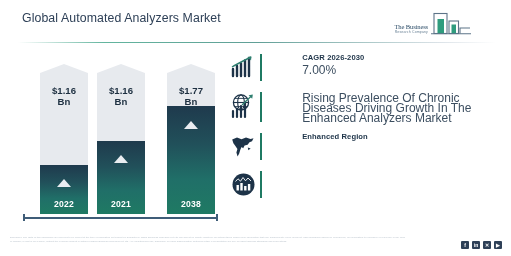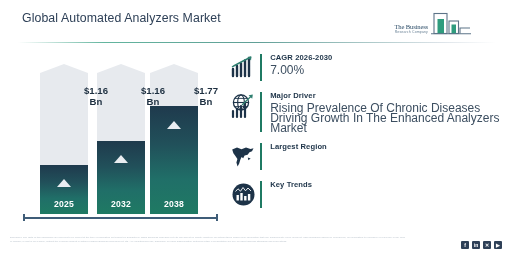--- a/index.html
+++ b/index.html
@@ -43,38 +43,37 @@
   }
 
   
   .chart { position: absolute; left: 18px; top: 50px; width: 205px; height: 178px; }
   .bars { position: absolute; left: 0; bottom: 14px; width: 205px; height: 164px; }
   .bar-col {
     position: absolute; bottom: 0; width: 48px;
   }
   .bar-col.c0 { left: 22px; }
   .bar-col.c1 { left: 79px; }
-  .bar-col.c2 { left: 132px; }
+  .bar-col.c2 { left: 149px; }
 
   .bar-shell {
     position: relative; width: 48px;
     background: #e7eaee;
     -webkit-clip-path: polygon(0 9px, 50% 0, 100% 9px, 100% 100%, 0 100%);
     clip-path: polygon(0 9px, 50% 0, 100% 9px, 100% 100%, 0 100%);
     overflow: hidden;
   }
   .bar-fill {
     position: absolute; left: 0; bottom: 0; width: 100%;
     background: linear-gradient(180deg, #1f3a4d 0%, #21505a 35%, #206f68 68%, #1f7a63 100%);
   }
   .bar-value {
     position: absolute; left: 0; width: 100%; text-align: center;
     font-size: 9.6px; font-weight: bold; color: #1d2f40; line-height: 10.6px;
     z-index: 3;
-    margin-left: 32px;
   }
   .bar-arrow {
     position: absolute; left: 50%; transform: translateX(-50%);
     width: 0; height: 0; z-index: 3;
     border-left: 7px solid transparent;
     border-right: 7px solid transparent;
     border-bottom: 8px solid #e9edf1;
   }
   .bar-year {
     position: absolute; left: 0; width: 100%; bottom: 5px; text-align: center;
@@ -96,21 +95,21 @@
   .info-row { position: relative; display: flex; align-items: flex-start; margin-bottom: 7px; }
   .info-row .ico {
     width: 30px; height: 30px; flex: 0 0 30px;
     display: flex; align-items: center; justify-content: center;
     margin-top: 1px;
   }
   .info-row .vrule {
     width: 2.2px; align-self: stretch; background: #1f7a63;
     margin: 2px 8px 2px 2px; min-height: 24px; flex: 0 0 2.2px;
   }
-  .info-row .txt { flex: 1 1 auto; padding-top: 1px; }
+  .info-row .txt { flex: 1 1 auto; padding-top: 1px; margin-left: 32px; }
   .info-title {
     font-size: 7.6px; font-weight: bold; color: #1d3348;
     line-height: 10px; letter-spacing: .1px;
   }
   .info-body {
     font-size: 12px; color: #3c4e60; line-height: 10.4px; margin-top: 1.5px;
   }
 
   
   .footer { position: absolute; left: 0; bottom: 0; width: 511px; height: 22px; }
@@ -157,33 +156,33 @@
 
       <div class="bar-col c0">
         <div class="bar-shell" style="height:150px;">
           <div class="bar-fill" style="height:49.5px;"></div>
         </div>
         <div class="bar-value" style="top:22px;">
           <span>$1.16</span><br>
           <span>Bn</span>
         </div>
         <div class="bar-arrow" style="bottom:27px;"></div>
-        <div class="bar-year">2025</div>
+        <div class="bar-year">2022</div>
       </div>
 
       <div class="bar-col c1">
         <div class="bar-shell" style="height:150px;">
           <div class="bar-fill" style="height:73.5px;"></div>
         </div>
         <div class="bar-value" style="top:22px;">
           <span>$1.16</span><br>
           <span>Bn</span>
         </div>
         <div class="bar-arrow" style="bottom:51px;"></div>
-        <div class="bar-year">2032</div>
+        <div class="bar-year">2021</div>
       </div>
 
       <div class="bar-col c2">
         <div class="bar-shell" style="height:150px;">
           <div class="bar-fill" style="height:108px;"></div>
         </div>
         <div class="bar-value" style="top:22px;">
           <span>$1.77</span><br>
           <span>Bn</span>
         </div>
@@ -225,54 +224,52 @@
           <line x1="3.4" y1="9.5" x2="18.6" y2="9.5" stroke="#1d3348" stroke-width="1.1"></line>
           <line x1="4.6" y1="5.4" x2="17.4" y2="5.4" stroke="#1d3348" stroke-width=".9"></line>
           <line x1="4.6" y1="13.6" x2="17.4" y2="13.6" stroke="#1d3348" stroke-width=".9"></line>
           <path d="M3 24 L3 18 M7 24 L7 15.5 M11 24 L11 13 M15 24 L15 10.5" stroke="#1d3348" stroke-width="2.2" stroke-linecap="round" fill="none"></path>
           <path d="M12 12 C15 9, 18 6, 22 2.5" stroke="#2f7f70" stroke-width="1.3" fill="none"></path>
           <path d="M18.6 2.2 L22.8 1.6 L22.2 5.8 Z" fill="#2f7f70"></path>
         </svg>
       </div>
       <div class="vrule"></div>
       <div class="txt">
-        <div class="info-title">Major Driver</div>
         <div class="info-body">Rising Prevalence Of Chronic Diseases Driving Growth In The Enhanced Analyzers Market</div>
       </div>
     </div>
 
     <div class="info-row">
       <div class="ico">
         <svg width="26" height="24" viewBox="0 0 26 24">
           <path d="M2.2 4.5 L7 2.6 L11.5 4.2 L16 2.4 L20.5 4 L23.5 3.2 L22 6.2
                    L19.5 7.2 L17.6 9.8 L14.6 10.4 L13.2 13.2 L11.6 12 L10.4 14.6
                    L9.2 18.6 L7.6 21.6 L6.4 17.6 L7.4 14 L5.4 11 L3.4 8.2 Z" fill="#1d3348"></path>
           <path d="M17.8 12.4 L20.6 13.6 L18.4 15.2 Z" fill="#1d3348"></path>
         </svg>
       </div>
       <div class="vrule"></div>
       <div class="txt">
-        <div class="info-title">Largest Region</div>
+        <div class="info-title">Enhanced Region</div>
       </div>
     </div>
 
     <div class="info-row">
       <div class="ico">
         <svg width="25" height="25" viewBox="0 0 25 25">
           <circle cx="12.5" cy="12.5" r="11" fill="#1d3348"></circle>
           <path d="M4.5 9.5 L7 6.8 L9.5 9.2 L12 5.5 L14.5 8.8 L17 6 L20 9" stroke="#ffffff" stroke-width="1" fill="none" opacity=".9"></path>
           <rect x="5.5" y="13" width="2.4" height="5.5" fill="#ffffff"></rect>
           <rect x="9.3" y="11" width="2.4" height="7.5" fill="#ffffff"></rect>
           <rect x="13.1" y="14" width="2.4" height="4.5" fill="#ffffff"></rect>
           <rect x="16.9" y="12" width="2.4" height="6.5" fill="#ffffff"></rect>
         </svg>
       </div>
       <div class="vrule"></div>
       <div class="txt">
-        <div class="info-title">Key Trends</div>
       </div>
     </div>
 
   </div>
 
   <div class="footer">
     <div class="footer-text">Disclaimer: The facts of this infographic are believed to be correct at the time of publication but cannot be guaranteed. TBRC Business Research Pvt Ltd can accept no liability whatever for actions taken based upon information that may subsequently prove incorrect. This infographic should be reproduced, nor publication to reproduce or reference in any form or manner, in part or as a whole, without the express consent in writing of TBRC Business Research Pvt Ltd. Any unauthorized use, disclosure or public dissemination contained either a presentation are free for adopt differing standards and conventions.</div>
     <div class="social">
       <div class="s">f</div>
       <div class="s">in</div>

